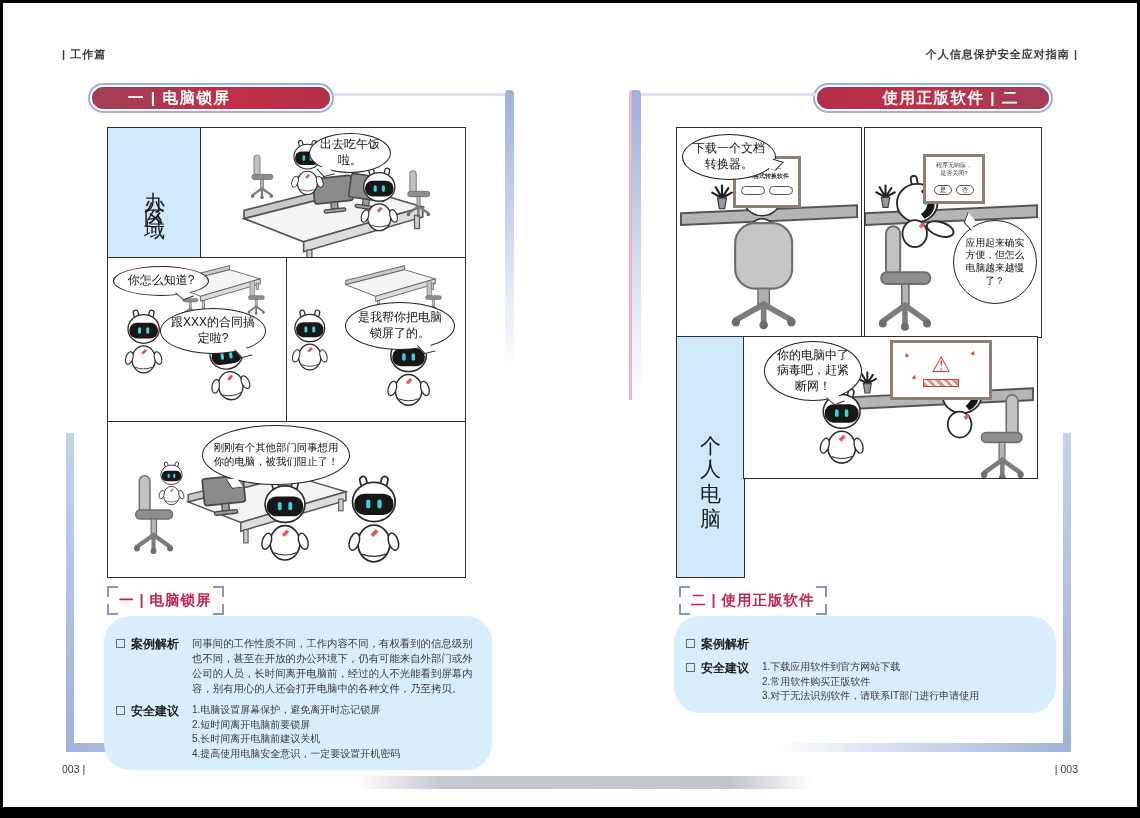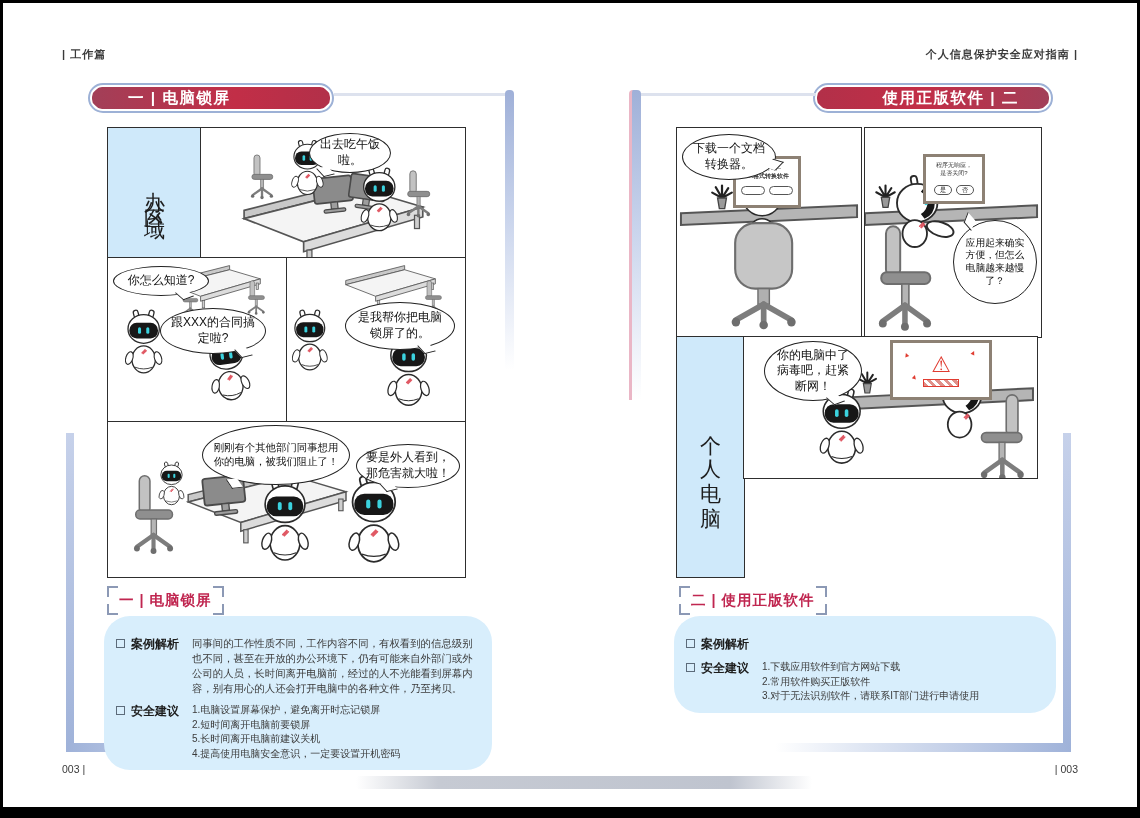--- a/index.html
+++ b/index.html
@@ -223,24 +223,20 @@
         <use href="#bot" transform="translate(48,40) scale(0.3)"></use>
         <use href="#desk" transform="translate(74,44) scale(0.74)"></use>
         <use href="#monitor-back" transform="translate(94,58) scale(0.9) rotate(-6)"></use>
         <use href="#bot" transform="translate(150,58) scale(0.56)"></use>
         <use href="#bot" transform="translate(238,54) scale(0.6)"></use>
       </svg>
       <div class="bubble" style="left:94px;top:3px;width:148px;height:60px;font-size:10.4px;">
         <span>刚刚有个其他部门同事想用你的电脑，被我们阻止了！</span>
         <i class="tail" style="left:26px;bottom:-5px;border-right:1.5px solid #222;border-bottom:1.5px solid #222;transform:rotate(70deg) skew(-14deg,-14deg);"></i>
       </div>
-      <div class="bubble" style="left:248px;top:22px;width:104px;height:44px;">
-        <span>要是外人看到，那危害就大啦！</span>
-        <i class="tail" style="left:26px;bottom:-5px;border-right:1.5px solid #222;border-bottom:1.5px solid #222;transform:rotate(62deg) skew(-14deg,-14deg);"></i>
-      </div>
     </div>
   </div>
 
   <div class="comic" style="left:676px;top:127px;width:362px;height:451px;">
 
     <div class="panel" style="left:0;top:0;width:186px;height:211px;padding-left:24px;">
       <svg class="scene" viewBox="0 0 186 211">
         <polygon points="4,86 182,78 182,90 4,98" fill="#b5b5b5" stroke="#555" stroke-width="2"></polygon>
         <use href="#plant" transform="translate(32,58) scale(0.9)"></use>
         <use href="#bot-back" transform="translate(60,48) scale(0.52)"></use>

